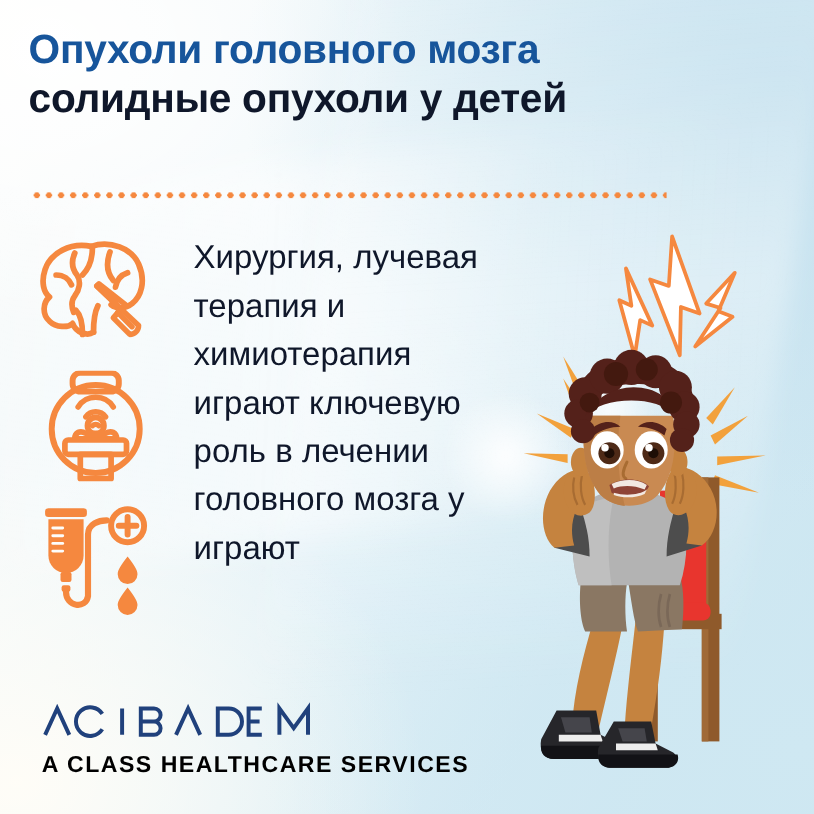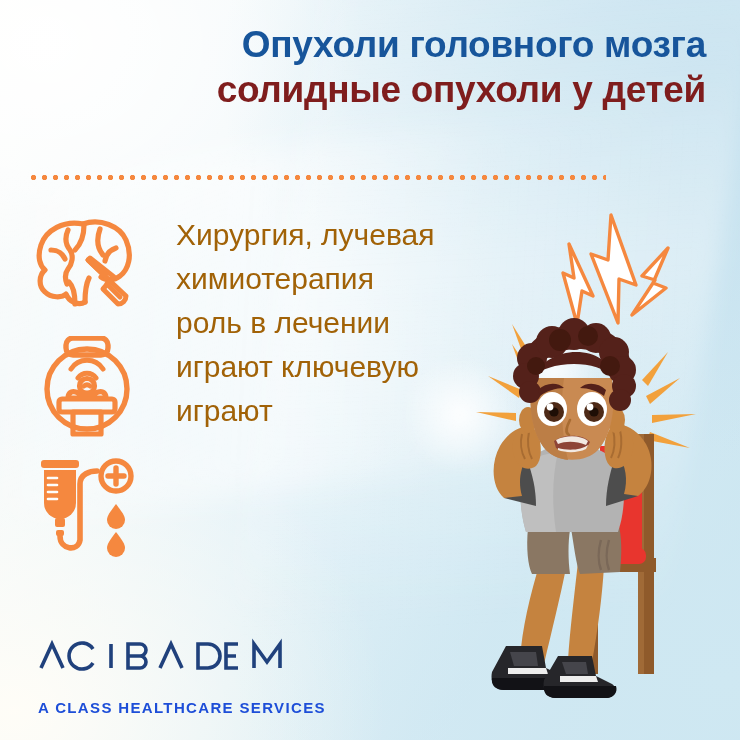--- a/index.html
+++ b/index.html
@@ -68,53 +68,52 @@
     background: radial-gradient(circle, rgba(255,255,255,0.85) 0%, rgba(255,255,255,0) 72%);
     filter: blur(5px);
   }
 
   
   .headline {
     position: absolute;
     left: 26px;
     top: 22px;
     width: 680px;
-    text-align: right;
   }
   .headline .line {
     font-family: "Liberation Sans", sans-serif;
     font-weight: bold;
     font-size: 37px;
     line-height: 45px;
     letter-spacing: -0.3px;
     white-space: nowrap;
   }
   .headline .l1 { color: #17559b; }
   .headline .l2 { color: #f5883f; }
-  .headline .l3 { color: #7f1d1d; }
+  .headline .l3 { color: #0f172a; }
 
   .dots {
     position: absolute;
     left: 28px;
     top: 174px;
     width: 578px;
     height: 7px;
     background-image: radial-gradient(circle, #f5883f 0 2.6px, rgba(0,0,0,0) 2.9px);
     background-size: 11px 7px;
     background-repeat: repeat-x;
     background-position: 0 center;
   }
 
   
   .body-copy {
     position: absolute;
     left: 176px;
     top: 213px;
     width: 330px;
-    color: #a16207;
+    color: #0f172a;
     font-size: 30px;
     line-height: 44px;
     font-weight: normal;
   }
 
   
   .icon-col {
     position: absolute;
     left: 28px;
     top: 212px;
@@ -149,26 +148,26 @@
   }
   .logo-word {
     color: #20417c;
     font-size: 35px;
     font-weight: normal;
     letter-spacing: 6.2px;
     line-height: 38px;
     white-space: nowrap;
   }
   .logo-tag {
-    color: #1d4ed8;
-    font-size: 15px;
+    color: #000000;
+    font-size: 21px;
     font-weight: bold;
     letter-spacing: 1.35px;
     line-height: 20px;
-    margin-top: 15px;
+    margin-top: 2px;
     white-space: nowrap;
   }
 </style>
 </head>
 <body>
 
 <div id="poster">
 
   <div class="bg-base"></div>
   <div class="bg-sheen-1"></div>
@@ -177,23 +176,25 @@
   <div class="bg-glow2"></div>
 
   <div class="headline">
     <div class="line l1">Опухоли головного мозга</div>
     <div class="line l3">солидные опухоли у детей</div>
   </div>
   <div class="dots"></div>
 
   <div class="body-copy">
     <div>Хирургия, лучевая</div>
+    <div>терапия и</div>
     <div>химиотерапия</div>
+    <div>играют ключевую</div>
     <div>роль в лечении</div>
-    <div>играют ключевую</div>
+    <div>головного мозга у</div>
     <div>играют</div>
   </div>
 
   <div class="icon-col">
 
     <span class="icon-box">
       <svg width="118" height="112" viewBox="0 0 118 112" fill="none">
         <g stroke="#F5883F" stroke-width="5.2" stroke-linecap="round" stroke-linejoin="round" fill="none">
           <path d="M55 12 C36 8 18 18 13 33 C9 45 12 54 17 58 C11 63 10 74 17 80 C23 86 34 86 38 82
                    C41 90 51 94 57 90"></path>

